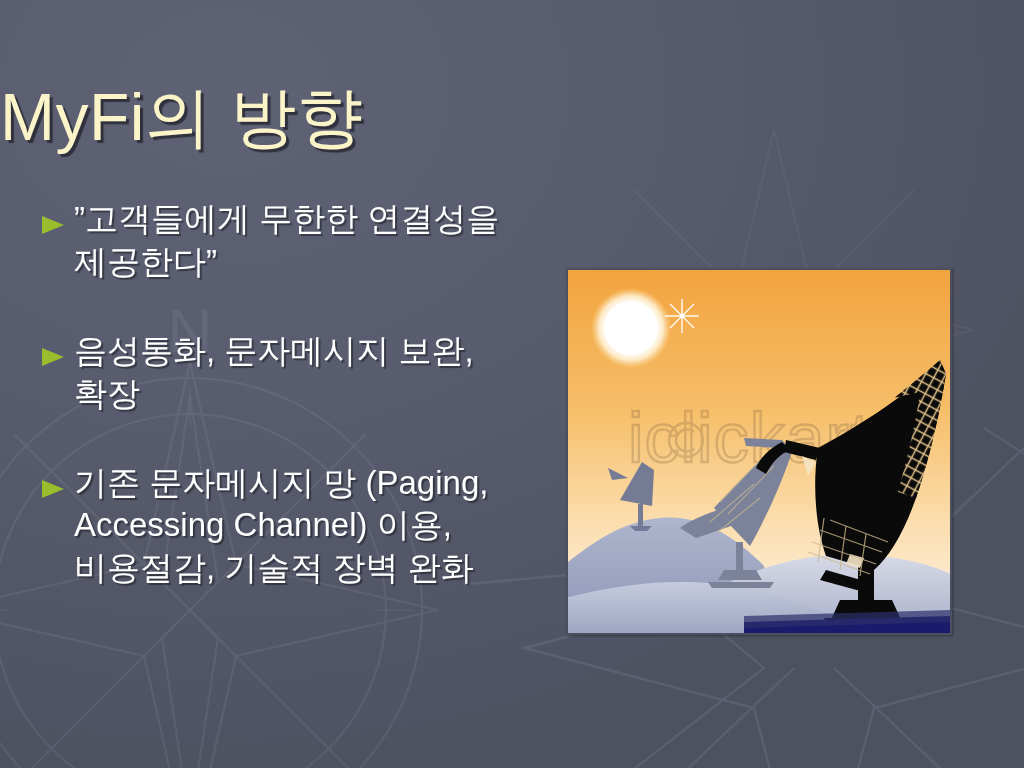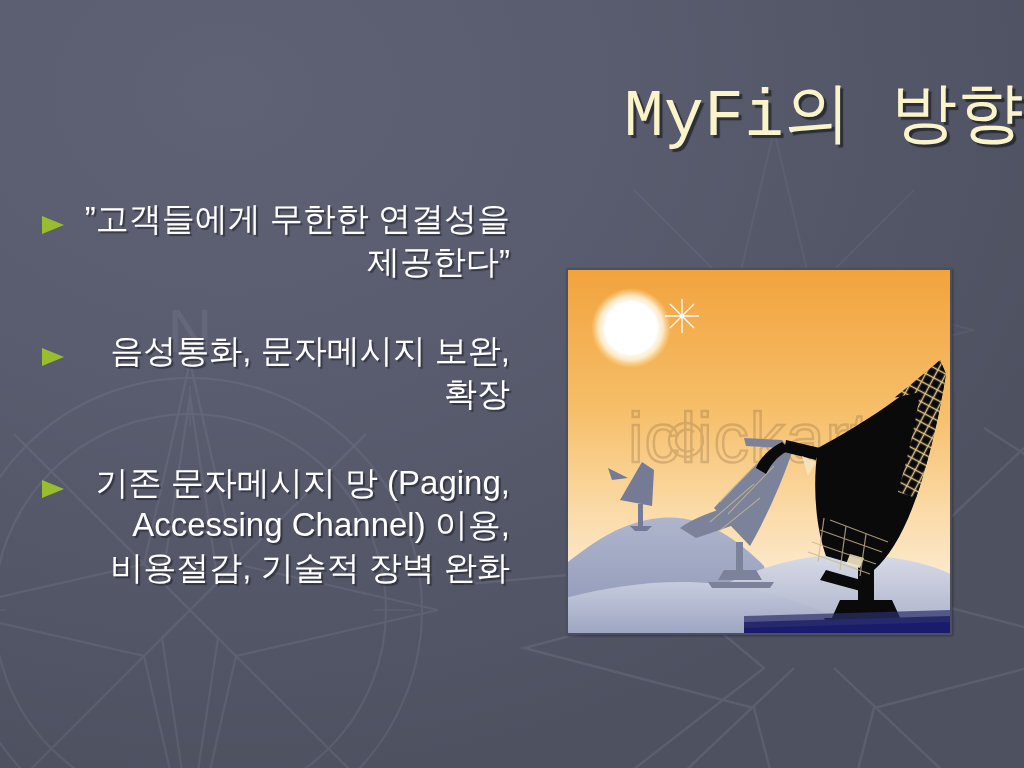--- a/index.html
+++ b/index.html
@@ -50,22 +50,21 @@
     opacity: 0.055;
     pointer-events: none;
   }
 
   
   #title-area {
     position: absolute;
     left: 0;
     top: 38px;
     width: 1024px;
-    text-align: right;
-    font-family: Liberation Mono, monospace;
+    text-align: left;
   }
   #slide-title {
     display: inline-block;
     font-size: 66px;
     line-height: 1.08;
     font-weight: 400;
     color: #fbf4c9;
     letter-spacing: 0.5px;
     text-shadow: 3px 3px 1px rgba(20,20,26,0.62);
     white-space: nowrap;
@@ -93,21 +92,20 @@
   }
   .bullet-marker svg { display: block; }
 
   .bullet-text {
     flex: 1 1 auto;
     font-size: 33px;
     line-height: 1.30;
     color: #ffffff;
     text-shadow: 2px 2px 1px rgba(26,26,32,0.55);
     word-break: keep-all;
-    text-align: right;
   }
 
   
   #picture-frame {
     position: absolute;
     left: 566px;
     top: 268px;
     width: 382px;
     height: 363px;
     padding: 2px;

